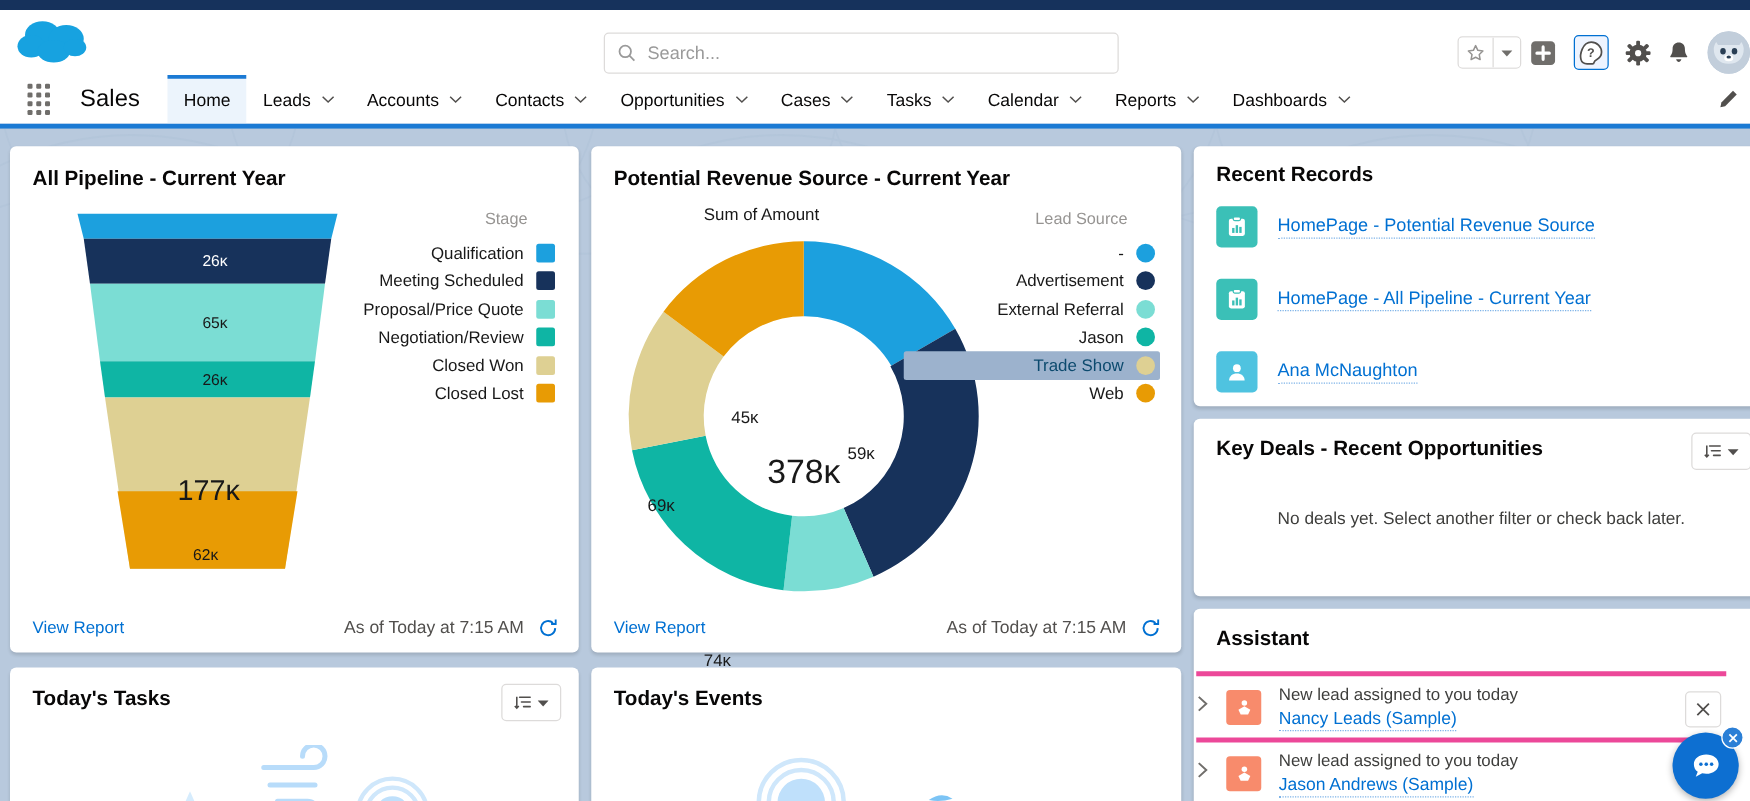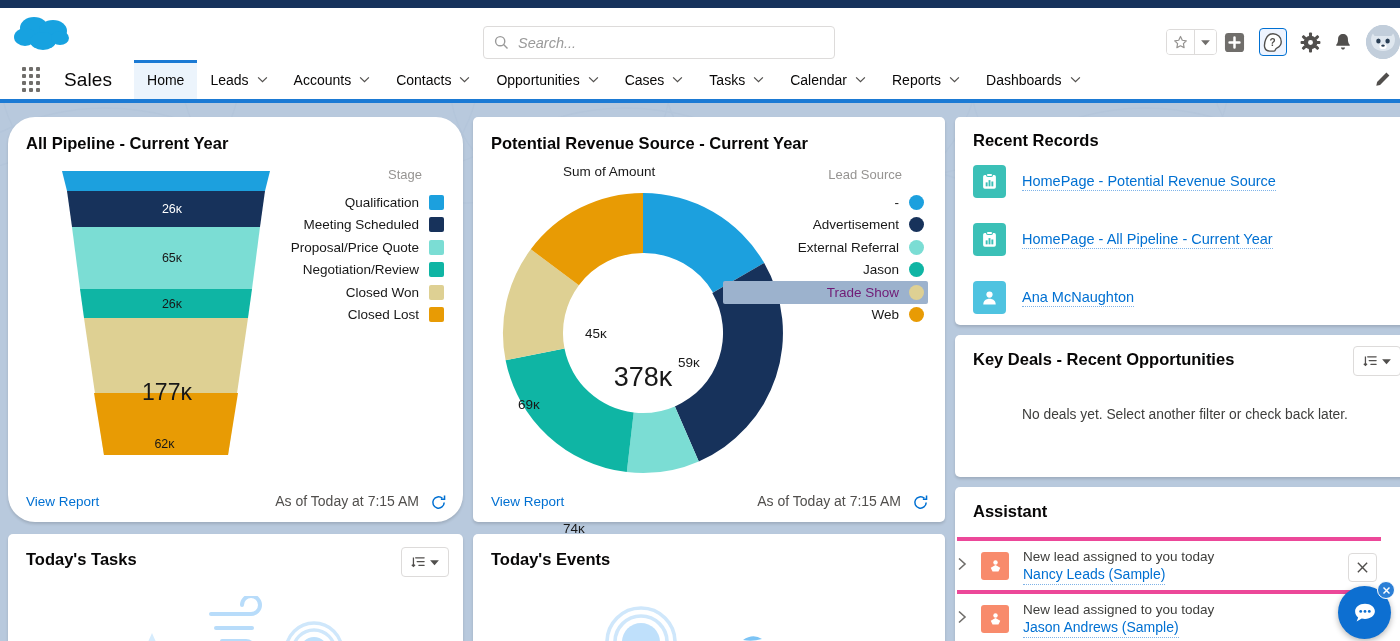--- a/index.html
+++ b/index.html
@@ -29,23 +29,23 @@
 
   
   .header {
     position: absolute; top: 8px; left: 0; width: 1400px; height: 52px;
     background: #ffffff;
   }
   .cloud-logo {
     position: absolute; left: 12px; top: 6px; width: 62px; height: 42px;
   }
   .searchbox {
-    position: absolute; left: 483px; top: 18px; width: 352px; height: 33px;
+    position: absolute; left: 483px; top: 18px; width: 412px; height: 33px;
     border: 1px solid #dddbda; border-radius: 4px; background: #fff;
-    display: flex; align-items: center; padding: 0 10px; font-style: italic;
+    display: flex; align-items: center; padding: 0 10px;
   }
   .search-icon { width: 15px; height: 15px; margin-right: 9px; flex: 0 0 auto; }
   .search-ph { font-size: 14.5px; color: #9a9a9a; }
   .fav-group {
     position: absolute; left: 1166px; top: 21px;
     display: flex; height: 26px;
     border: 1px solid #dddbda; border-radius: 4px; overflow: hidden;
   }
   .fav-star, .fav-caret {
     display: flex; align-items: center; justify-content: center;
@@ -127,21 +127,21 @@
     position: absolute; left: 18px; bottom: 13px;
     font-size: 13.5px; color: #0070d2;
   }
   .footer-meta {
     position: absolute; right: 44px; bottom: 13px;
     font-size: 14px; color: #514f4d;
   }
   .footer-refresh { position: absolute; right: 16px; bottom: 11px; width: 17px; height: 17px; }
 
   
-  #funnel-card { left: 8px; top: 14px; width: 455px; height: 405px; border-radius: 27px; }
+  #funnel-card { left: 8px; top: 14px; width: 455px; height: 405px; }
   #donut-card  { left: 473px; top: 14px; width: 472px; height: 405px; }
   #recent-card { left: 955px; top: 14px; width: 460px; height: 208px; }
   #keydeals-card { left: 955px; top: 232px; width: 460px; height: 142px; }
   #assistant-card { left: 955px; top: 384px; width: 460px; height: 200px; }
   #tasks-card  { left: 8px; top: 431px; width: 455px; height: 150px; }
   #events-card { left: 473px; top: 431px; width: 472px; height: 150px; }
 
   .legend { position: absolute; text-align: right; }
   .legend-head {
     font-size: 13px; color: #969492; margin-bottom: 9px; padding-right: 26px;
@@ -149,21 +149,21 @@
   .legend-row {
     display: flex; align-items: center; justify-content: flex-end;
     height: 22.5px; font-size: 13.5px; color: #181818;
     padding-right: 4px;
   }
   .legend-row .sw {
     width: 15px; height: 15px; margin-left: 10px; flex: 0 0 auto;
   }
   .legend-row .sw.sq { border-radius: 2px; }
   .legend-row .sw.ci { border-radius: 50%; }
-  .legend-row.hl { background: #9cb2cd; color: #701a75; border-radius: 2px; padding-left: 12px; }
+  .legend-row.hl { background: #9cb2cd; color: #0c4a6e; border-radius: 2px; padding-left: 12px; }
 
   .sum-label {
     position: absolute; font-size: 13.5px; color: #181818;
   }
 
   
   .rec-item {
     position: absolute; display: flex; align-items: center;
   }
   .rec-icon {

